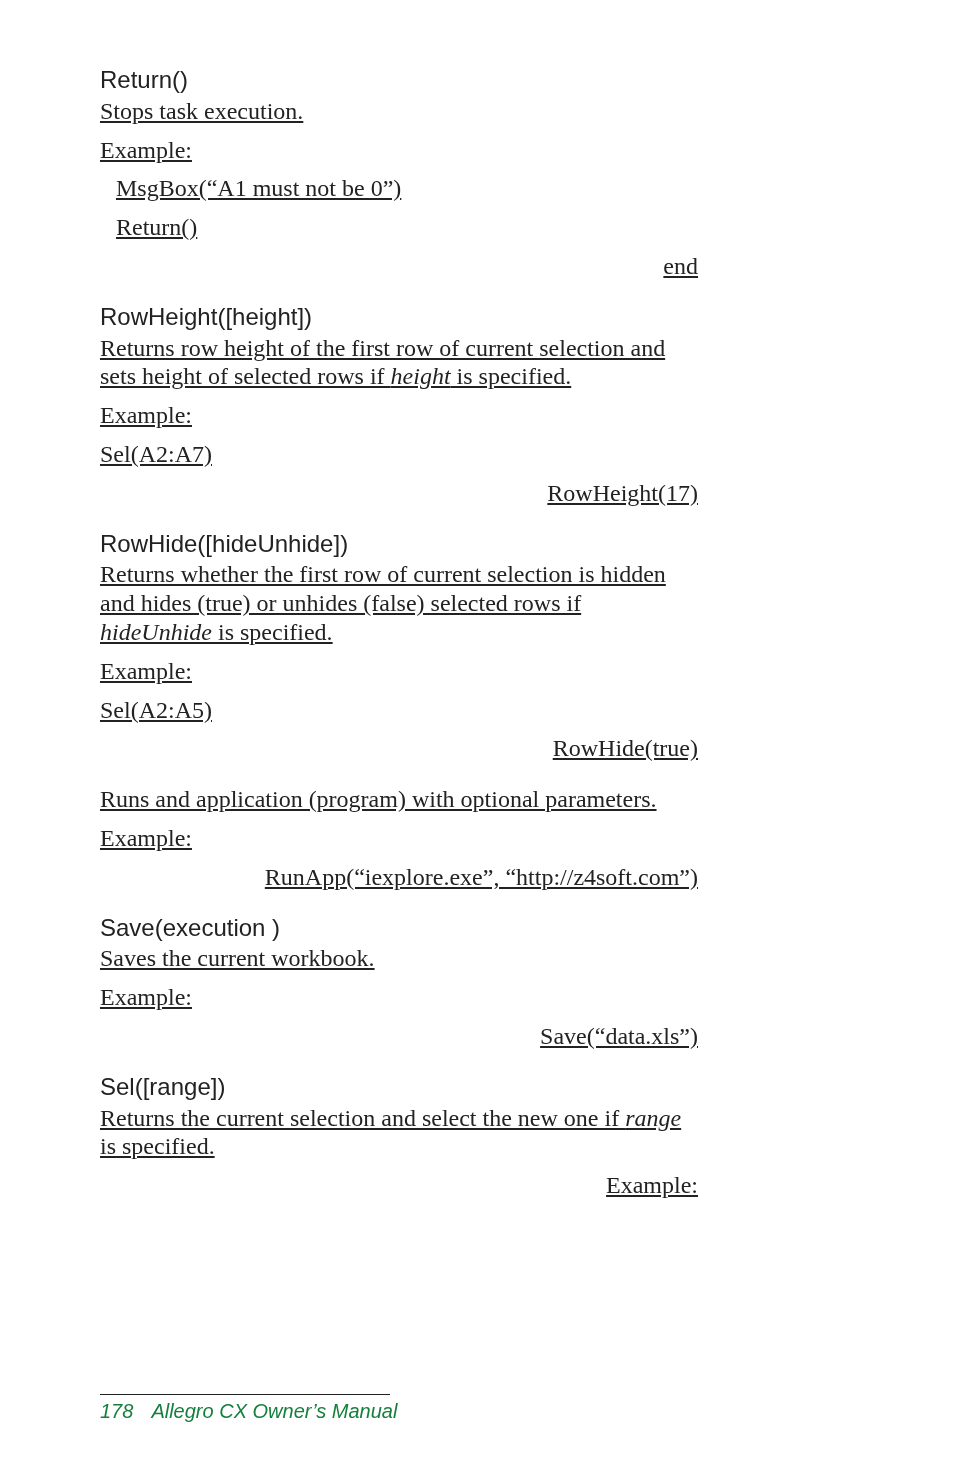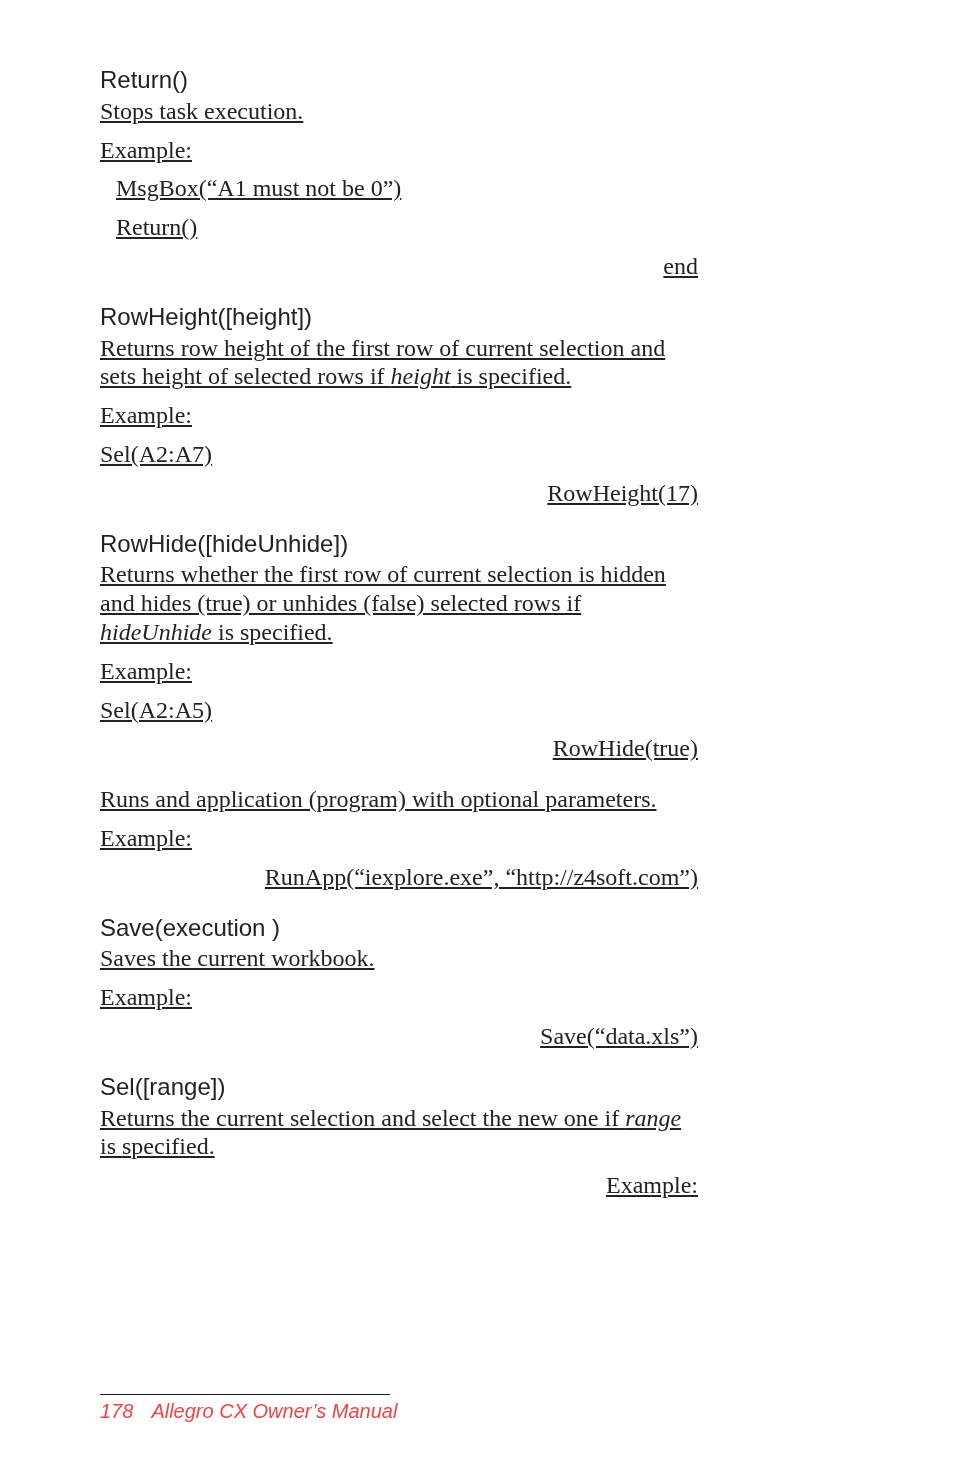--- a/index.html
+++ b/index.html
@@ -47,21 +47,21 @@
   }
   .footer-rule {
     border-top: 1.5px solid #222;
     width: 290px;
     margin-bottom: 4px;
   }
   .footer-text {
     font-family: Arial, Helvetica, sans-serif;
     font-style: italic;
     font-size: 20px;
-    color: #ef4444;
+    color: #15803d;
   }
   .footer-text .pagenum {
     font-style: italic;
     margin-right: 18px;
   }
 </style>
 </head>
 <body>
 
 <div class="page">

